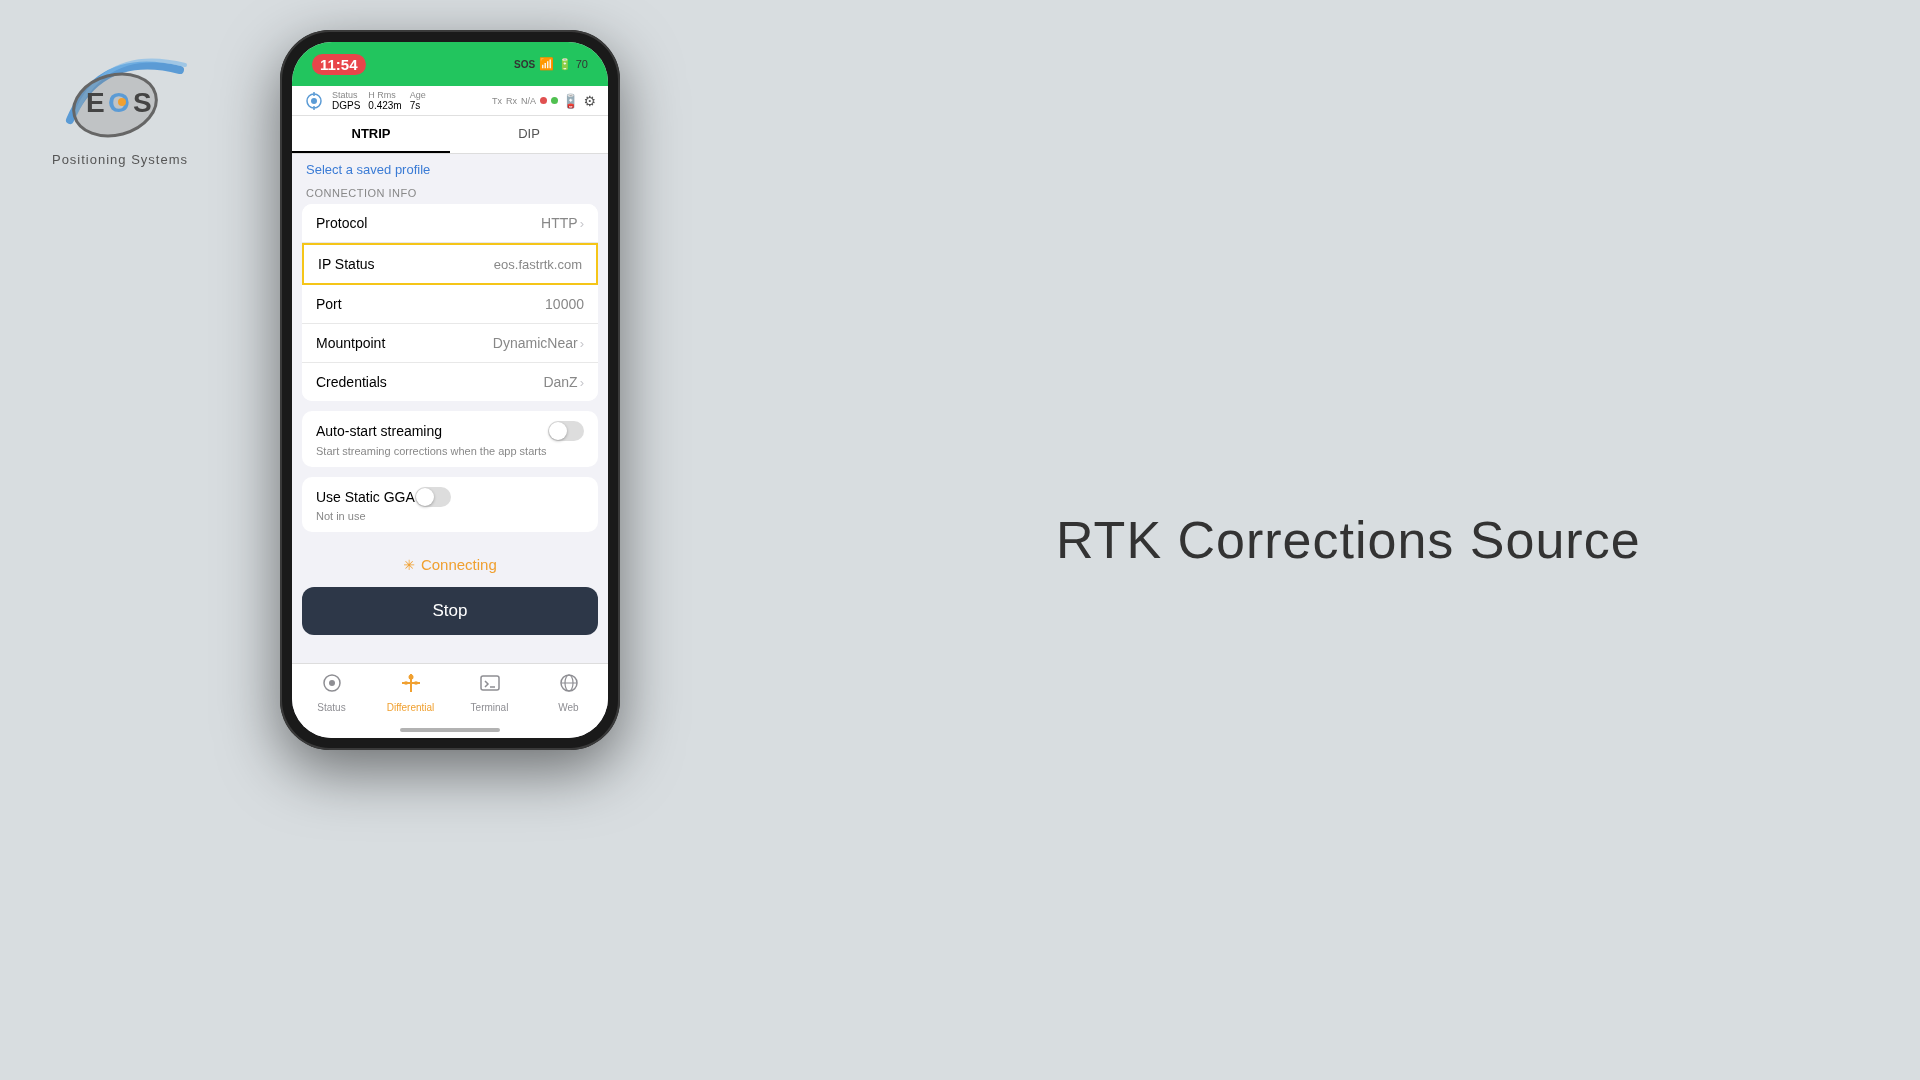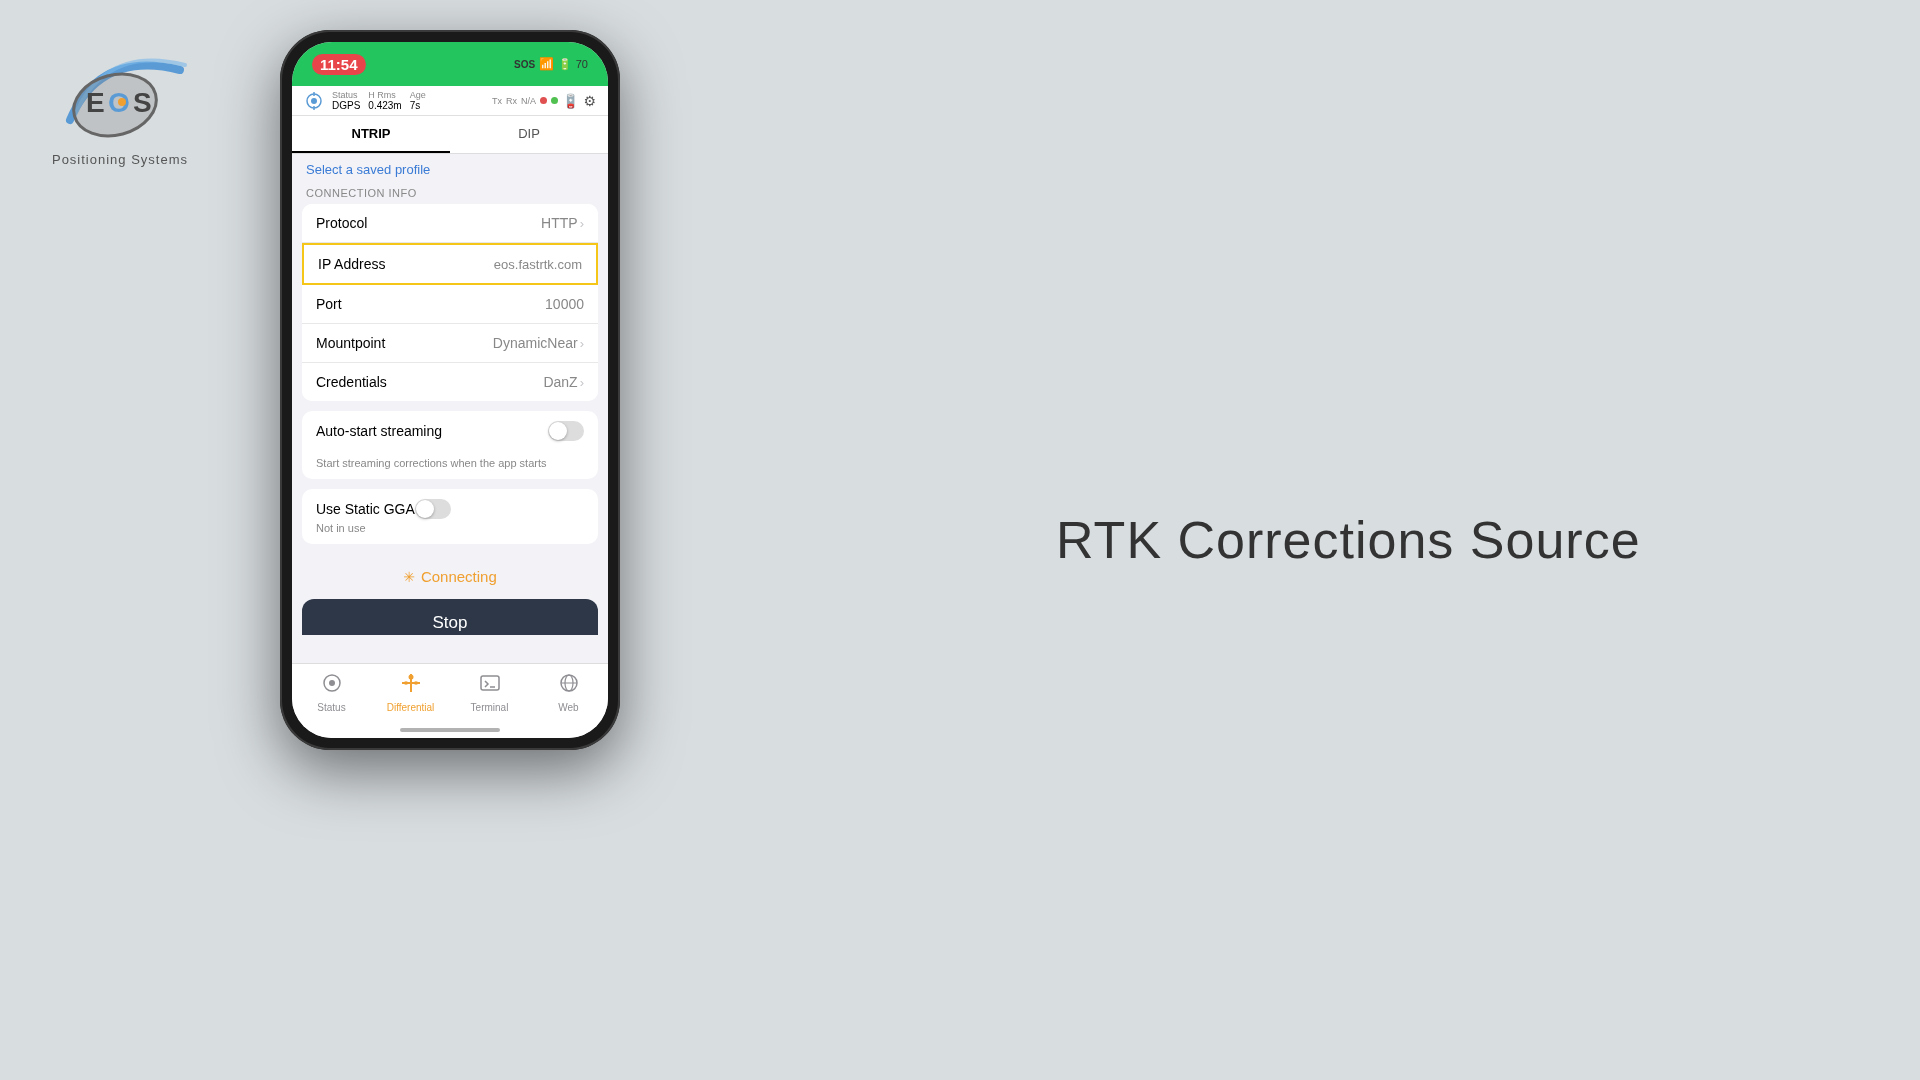--- a/index.html
+++ b/index.html
@@ -259,21 +259,21 @@
     .auto-section {
       background: #fff;
       border-radius: 10px;
       margin: 0 10px 10px;
       padding: 10px 14px;
     }
     .auto-row {
       display: flex;
       align-items: center;
       justify-content: space-between;
-      margin-bottom: 16px;
+      margin-bottom: 4px;
     }
     .auto-desc {
       font-size: 11px;
       color: #888;
     }
 
     
     .gga-section {
       background: #fff;
       border-radius: 10px;
@@ -464,21 +464,21 @@
 
           <div class="list-row">
             <span class="row-label">Protocol</span>
             <span class="row-value">
               <span>HTTP</span>
               <span class="row-chevron">›</span>
             </span>
           </div>
 
           <div class="list-row highlighted" style="border: 2.5px solid #f5c518; border-radius:0; margin:0;">
-            <span class="row-label">IP Address</span>
+            <span class="row-label">IP Status</span>
             <span class="row-value" style="color:#888; font-size:13px;">eos.fastrtk.com</span>
           </div>
 
           <div class="list-row">
             <span class="row-label">Port</span>
             <span class="row-value">10000</span>
           </div>
 
           <div class="list-row">
             <span class="row-label">Mountpoint</span>

